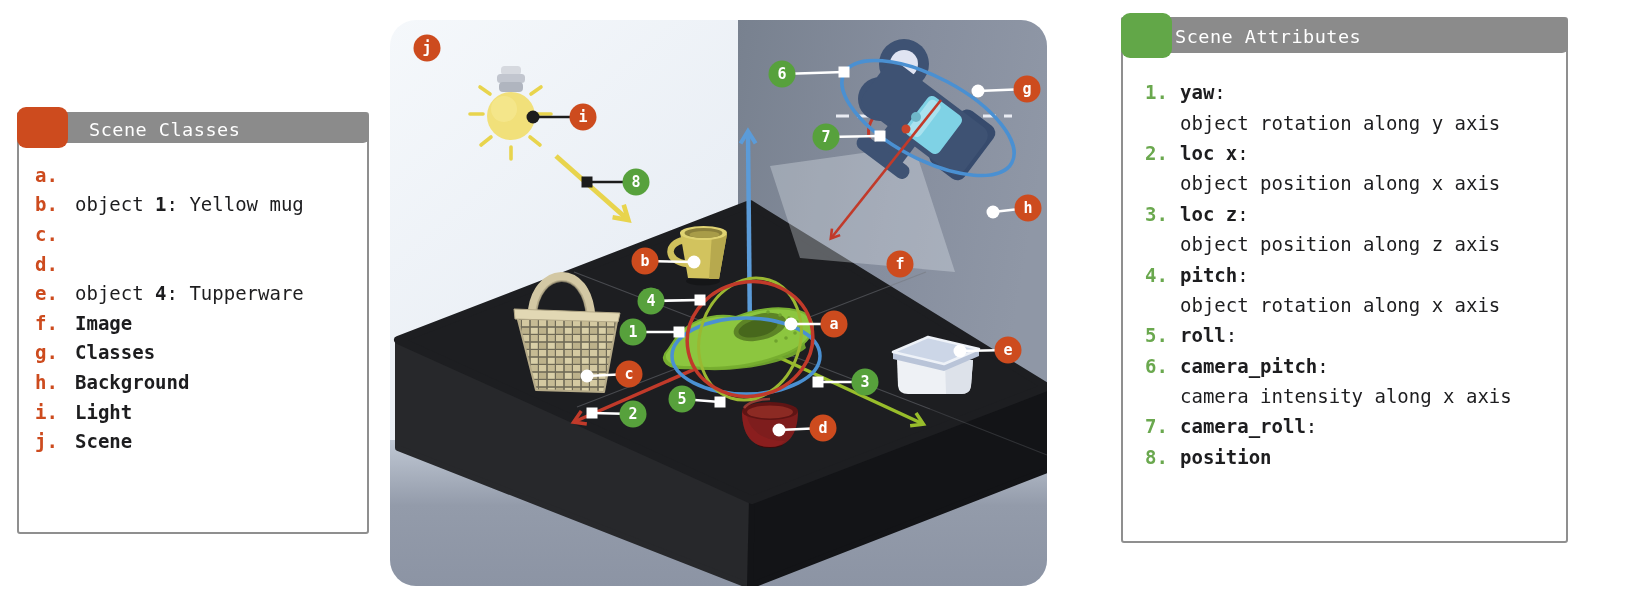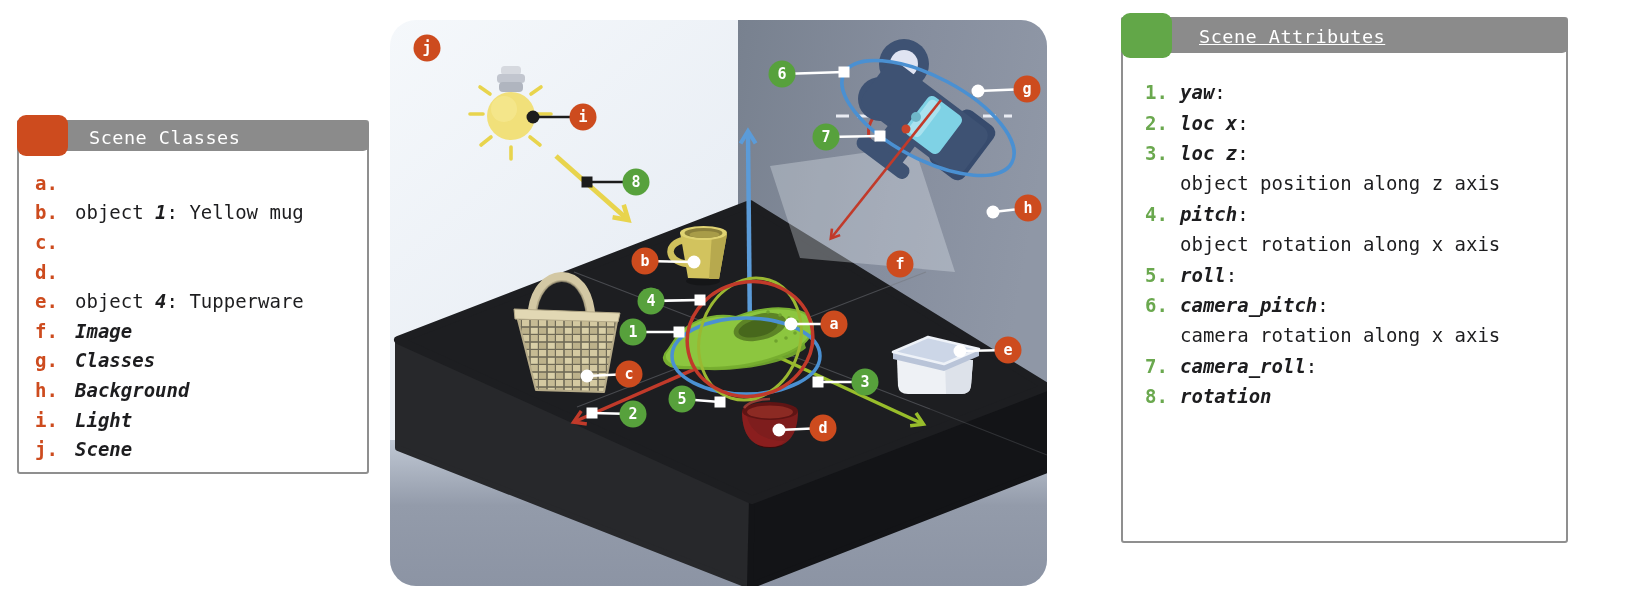--- a/index.html
+++ b/index.html
@@ -2,36 +2,36 @@
 <html><head>
 <meta charset="utf-8">
 <style>
   html,body{margin:0;padding:0;}
   body{
     position:relative;width:1643px;height:610px;background:#ffffff;
     font-family:"DejaVu Sans Mono","Liberation Mono",monospace;
     -webkit-font-smoothing:antialiased;
   }
   .panel{position:absolute;background:#ffffff;border:2px solid #8f8f8f;border-radius:3px;box-sizing:border-box;}
-  #left-panel{left:17px;top:120px;width:352px;height:354px;}
+  #left-panel{left:17px;top:112px;width:352px;height:422px;}
   #right-panel{left:1121px;top:17px;width:447px;height:526px;}
   .bar{position:absolute;top:-2px;left:-2px;width:calc(100% + 4px);height:31px;background:#8b8b8b;border-radius:2px 6px 6px 2px;z-index:2;}
   #right-panel .bar{height:36px;}
   .tab{position:absolute;top:-7px;left:-2px;width:51px;height:41px;border-radius:9px;z-index:3;}
   #right-panel .tab{top:-6px;height:45px;}
   .bar-title{position:absolute;left:70px;top:0;line-height:31px;color:#ffffff;font-size:18.5px;letter-spacing:.5px;white-space:nowrap;z-index:4;}
-  #right-panel .bar-title{line-height:36px;left:76px;text-decoration:underline;}
+  #right-panel .bar-title{line-height:36px;left:52px;}
   .list{position:absolute;left:0;top:29px;right:0;bottom:0;padding:17px 0 0 16px;overflow:hidden;}
   #right-panel .list{top:34px;padding:24px 0 0 22px;}
   .row{display:flex;height:29.6px;align-items:center;font-size:19px;color:#1d1d1f;white-space:nowrap;}
   #right-panel .row{height:30.4px;}
   .letter{width:40px;font-weight:bold;color:var(--orange,#cd4b1e);}
   .num{width:35px;font-weight:bold;color:var(--green-num,#6aa84e);}
   .indent{padding-left:35px;}
-  b{font-weight:bold;font-style:italic;}
+  b{font-weight:bold;}
   #scene-svg{position:absolute;left:388px;top:14px;}
   text.badge{font-size:15px;font-weight:bold;fill:#ffffff;text-anchor:middle;font-family:"DejaVu Sans Mono","Liberation Mono",monospace;}
 </style>
 </head>
 <body style="--orange: #cd4b1e; --green-num: #6aa84e;">
 
 <div class="panel" id="left-panel">
   <div class="tab" style="background: rgb(205, 75, 30);"></div>
   <div class="bar"></div>
   <div class="bar-title">Scene Classes</div>
@@ -78,50 +78,52 @@
 
 <div class="panel" id="right-panel">
   <div class="tab" style="background: rgb(98, 167, 72);"></div>
   <div class="bar"></div>
   <div class="bar-title">Scene Attributes</div>
   <div class="list" id="right-list">
       <div class="row">
         <span class="num">1.</span>
         <span><b>yaw</b>:</span>
       </div>
+      <div class="row indent">object rotation along y axis</div>
       <div class="row">
         <span class="num">2.</span>
         <span><b>loc x</b>:</span>
       </div>
+      <div class="row indent">object position along x axis</div>
       <div class="row">
         <span class="num">3.</span>
         <span><b>loc z</b>:</span>
       </div>
       <div class="row indent">object position along z axis</div>
       <div class="row">
         <span class="num">4.</span>
         <span><b>pitch</b>:</span>
       </div>
       <div class="row indent">object rotation along x axis</div>
       <div class="row">
         <span class="num">5.</span>
         <span><b>roll</b>:</span>
       </div>
       <div class="row">
         <span class="num">6.</span>
         <span><b>camera_pitch</b>:</span>
       </div>
-      <div class="row indent">camera rotation along x axis</div>
+      <div class="row indent">camera intensity along x axis</div>
       <div class="row">
         <span class="num">7.</span>
         <span><b>camera_roll</b>:</span>
       </div>
       <div class="row">
         <span class="num">8.</span>
-        <span><b>rotation</b></span>
+        <span><b>position</b></span>
       </div>
     </div>
 </div>
 
 <svg id="scene-svg" width="660" height="574" viewBox="388 14 660 574">
   <defs>
     <linearGradient id="gSky" x1="0" y1="0" x2="1" y2="1">
       <stop offset="0" stop-color="#f5f8fb"></stop>
         <stop offset="0.6" stop-color="#e4eaf2"></stop>
         <stop offset="1" stop-color="#d5dde9"></stop>

